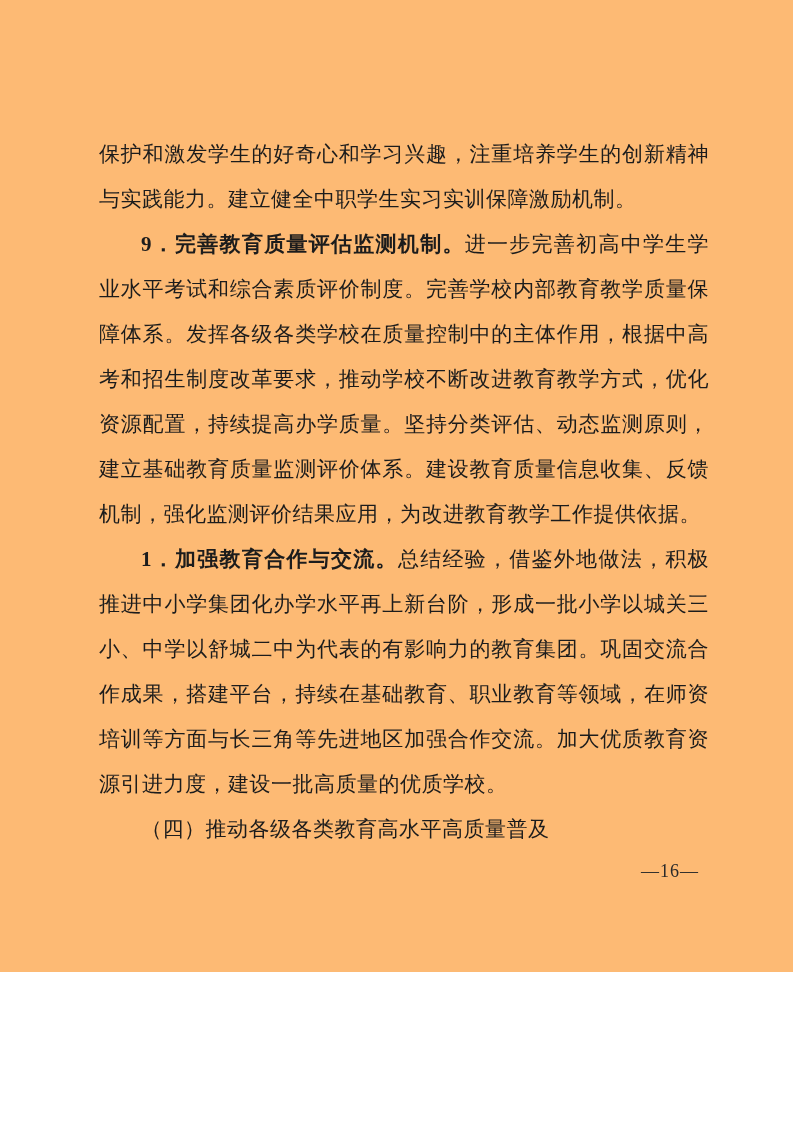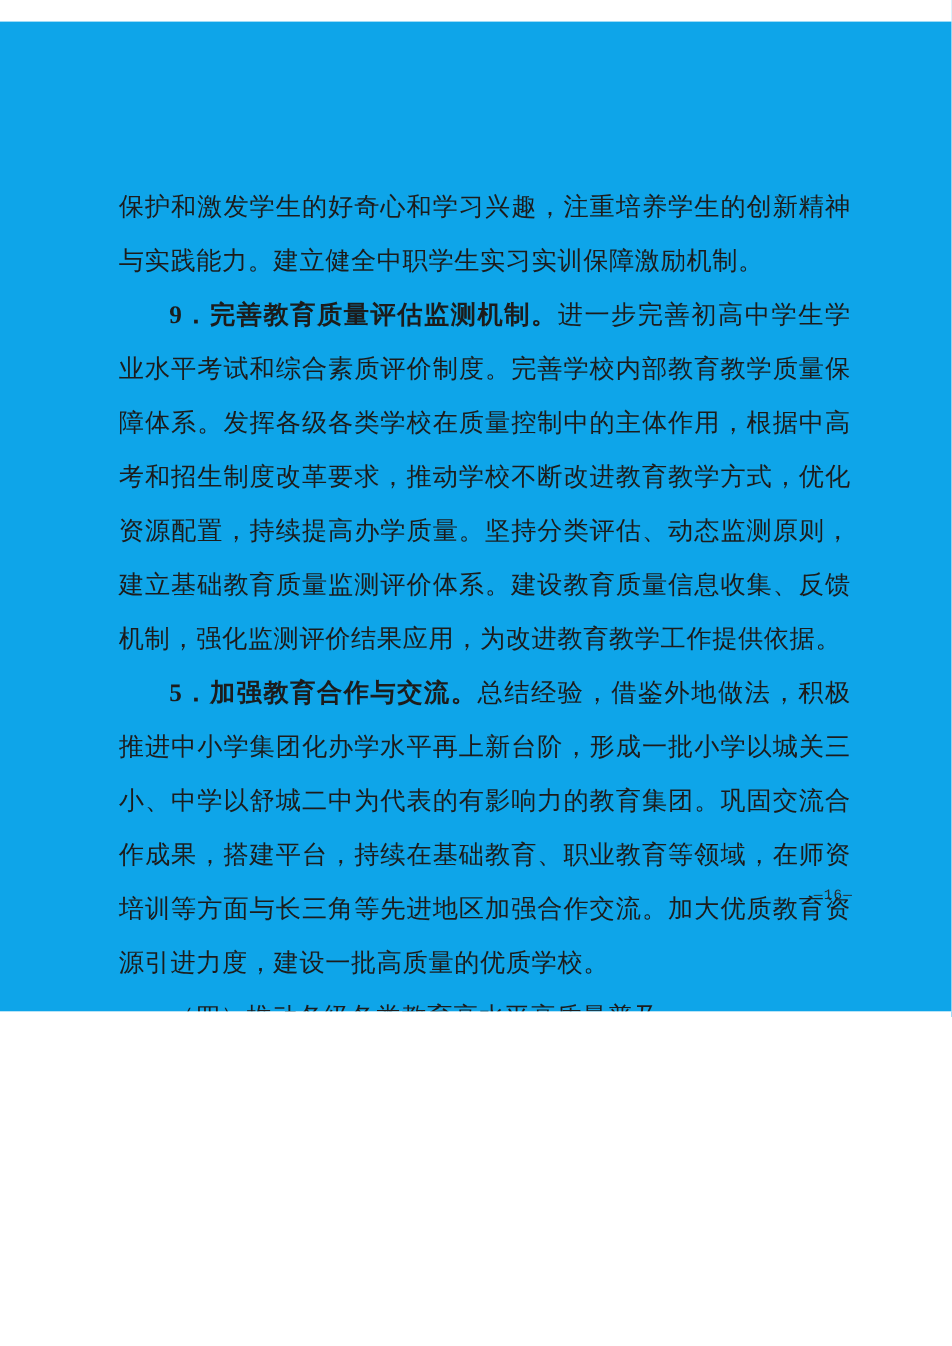--- a/index.html
+++ b/index.html
@@ -3,26 +3,25 @@
 <meta charset="utf-8">
 <style>
   html, body {
     margin: 0;
     padding: 0;
     background: #ffffff;
   }
   .page {
     position: relative;
     width: 793px;
-    height: 825px;
-    background: #0ea5e9;
+    height: 972px;
+    background: #fdba74;
     overflow: hidden;
     font-family: "Liberation Serif", "DejaVu Serif", serif;
     color: #1c1c1c;
-    margin-top: 18px;
   }
   .content {
     position: absolute;
     left: 99px;
     top: 132px;
     width: 610px;
   }
   .para {
     margin: 0;
     font-size: 21px;
@@ -36,36 +35,35 @@
     text-indent: 2em;
   }
   .para .lead {
     font-weight: bold;
   }
   .para.subsection {
     font-weight: normal;
   }
   .page-number {
     position: absolute;
-    right: 82px;
+    right: 94px;
     bottom: 90px;
-    font-size: 12px;
+    font-size: 18px;
     letter-spacing: 1px;
     color: #2a2a2a;
-    font-family: Liberation Mono, monospace;
   }
 </style>
 </head>
 <body>
 
 <div class="page">
   <div class="content">
   <p class="para"><span class="body-text">保护和激发学生的好奇心和学习兴趣，注重培养学生的创新精神与实践能力。建立健全中职学生实习实训保障激励机制。</span></p>
 
   <p class="para indent"><span class="lead">9．完善教育质量评估监测机制。</span><span class="body-text">进一步完善初高中学生学业水平考试和综合素质评价制度。完善学校内部教育教学质量保障体系。发挥各级各类学校在质量控制中的主体作用，根据中高考和招生制度改革要求，推动学校不断改进教育教学方式，优化资源配置，持续提高办学质量。坚持分类评估、动态监测原则，建立基础教育质量监测评价体系。建设教育质量信息收集、反馈机制，强化监测评价结果应用，为改进教育教学工作提供依据。</span></p>
 
-  <p class="para indent"><span class="lead">5．加强教育合作与交流。</span><span class="body-text">总结经验，借鉴外地做法，积极推进中小学集团化办学水平再上新台阶，形成一批小学以城关三小、中学以舒城二中为代表的有影响力的教育集团。巩固交流合作成果，搭建平台，持续在基础教育、职业教育等领域，在师资培训等方面与长三角等先进地区加强合作交流。加大优质教育资源引进力度，建设一批高质量的优质学校。</span></p>
+  <p class="para indent"><span class="lead">1．加强教育合作与交流。</span><span class="body-text">总结经验，借鉴外地做法，积极推进中小学集团化办学水平再上新台阶，形成一批小学以城关三小、中学以舒城二中为代表的有影响力的教育集团。巩固交流合作成果，搭建平台，持续在基础教育、职业教育等领域，在师资培训等方面与长三角等先进地区加强合作交流。加大优质教育资源引进力度，建设一批高质量的优质学校。</span></p>
 
   <p class="para indent subsection"><span class="body-text">（四）推动各级各类教育高水平高质量普及</span></p>
 
 </div>
   <div class="page-number">—16—</div>
 </div>
 
 </body></html>

